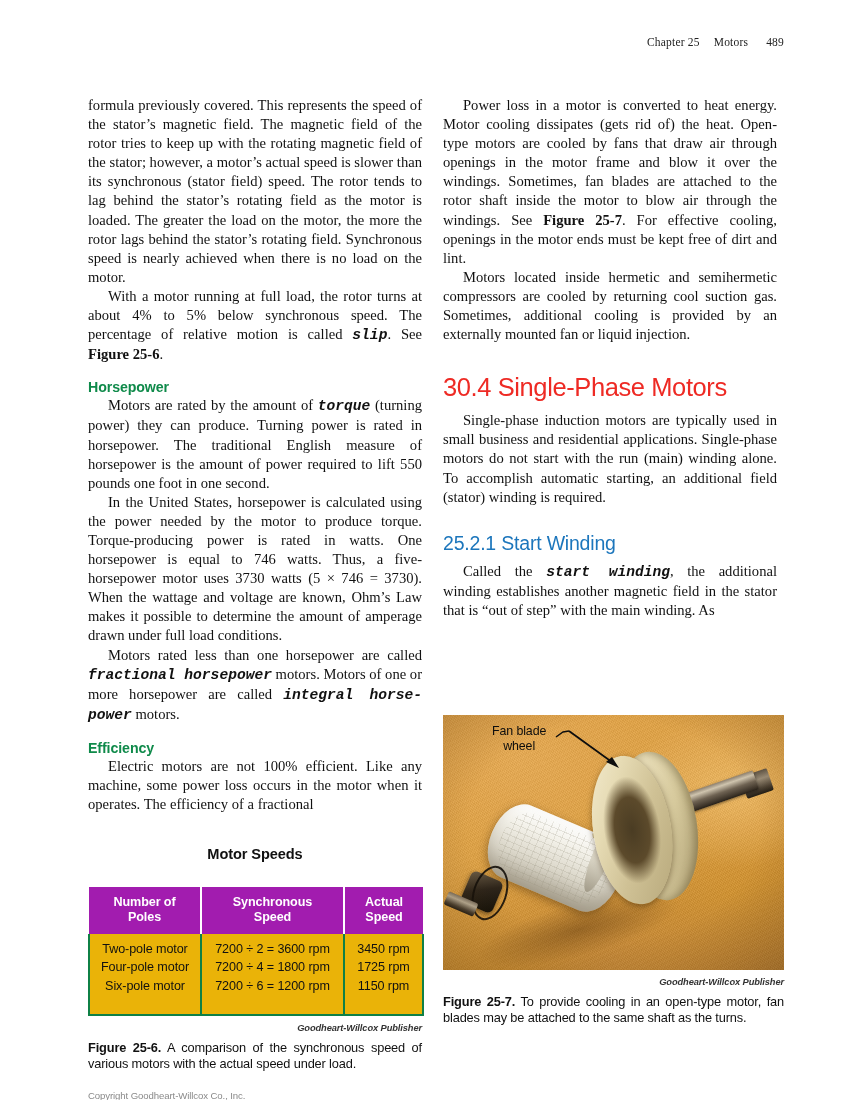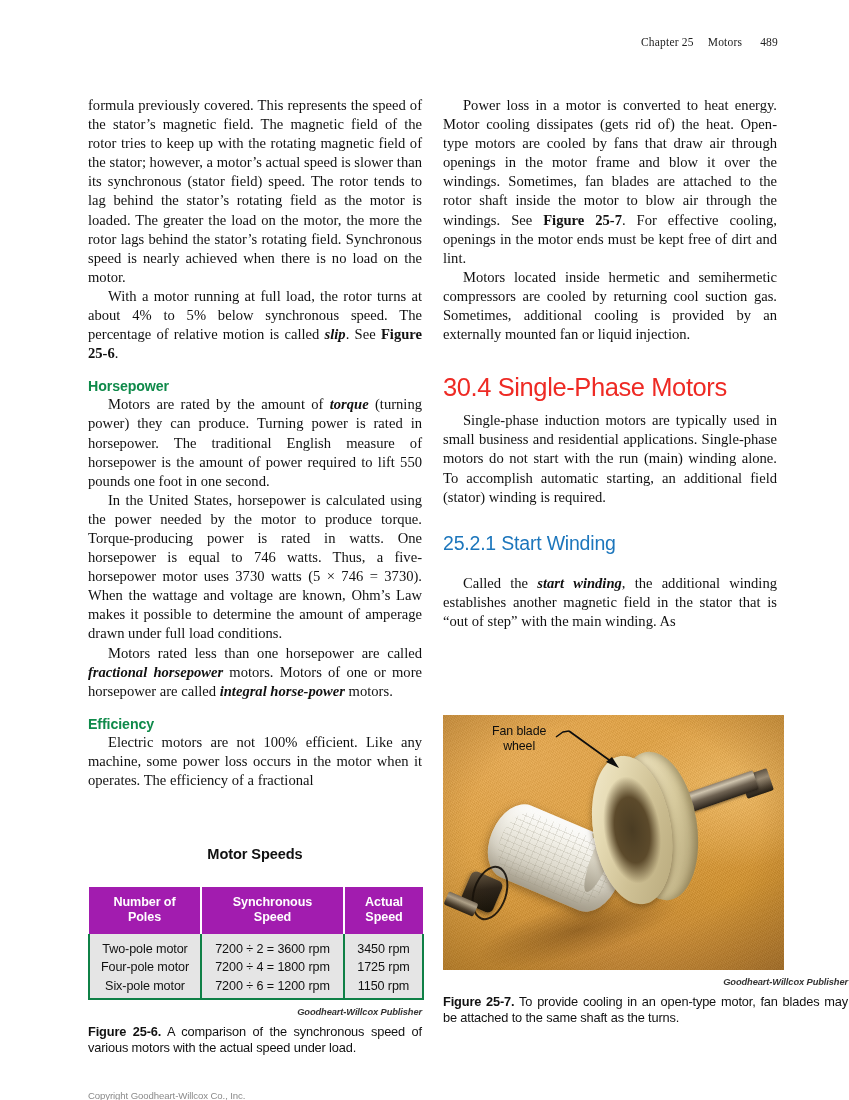--- a/index.html
+++ b/index.html
@@ -13,21 +13,21 @@
     position: relative;
     font-family: "Liberation Serif", serif;
     color: #1a1a1a;
     overflow: hidden;
   }
 
   
   .running-head {
     position: absolute;
     top: 36px;
-    right: 71px;
+    right: 65px;
     font-family: "Liberation Serif", serif;
     font-size: 11.5px;
     letter-spacing: 0.2px;
     color: #222;
     white-space: nowrap;
   }
   .running-head .rh-chapter { margin-right: 14px; }
   .running-head .rh-title { margin-right: 18px; }
   .running-head .rh-page { }
 
@@ -46,21 +46,21 @@
     font-size: 14.6px;
     line-height: 19.1px;
     text-align: justify;
     text-justify: inter-word;
     hyphens: manual;
     color: #111;
   }
   p.body.indent { text-indent: 20px; }
   p.body + p.body { margin-top: 0px; }
 
-  .it { font-style: italic; font-weight: bold; }
+  .it { font-style: italic; font-weight: bold; font-family: Liberation Mono, monospace; }
   .bd { font-weight: bold; }
 
   
   h3.sub-green {
     margin: 15px 0 1px 0;
     font-family: "Liberation Sans", sans-serif;
     font-size: 14.2px;
     font-weight: bold;
     color: #0f8a4a;
     letter-spacing: -0.1px;
@@ -68,21 +68,21 @@
   h1.sec-red {
     margin: 29px 0 10px 0;
     font-family: "Liberation Sans", sans-serif;
     font-size: 25.5px;
     font-weight: normal;
     color: #ee2a24;
     letter-spacing: -0.4px;
     line-height: 1.1;
   }
   h2.sub-blue {
-    margin: 26px 0 20px 0;
+    margin: 26px 0 8px 0;
     font-family: "Liberation Sans", sans-serif;
     font-size: 19.5px;
     font-weight: normal;
     color: #1c76bc;
     letter-spacing: -0.2px;
     line-height: 1.1;
   }
 
   
   .table-figure {
@@ -113,33 +113,33 @@
     font-weight: bold;
     line-height: 15px;
     padding: 8px 2px 9px 2px;
     text-align: center;
     vertical-align: middle;
     border-right: 2px solid #ffffff;
     letter-spacing: -0.1px;
   }
   table.speeds thead th:last-child { border-right: none; }
   table.speeds tbody td {
-    background: #e5e5e5;
+    background: #eab308;
     color: #111;
     font-size: 12.6px;
     line-height: 16.4px;
     padding: 1px 6px;
     text-align: center;
     border-right: 2px solid #0f8046;
     letter-spacing: -0.1px;
     white-space: nowrap;
   }
   table.speeds tbody td:last-child { border-right: none; }
   table.speeds tbody tr:first-child td { padding-top: 7px; }
-  table.speeds tbody tr:last-child td { padding-bottom: 4px; }
+  table.speeds tbody tr:last-child td { padding-bottom: 20px; }
   table.speeds tbody { border-left: 2px solid #0f8046; border-right: 2px solid #0f8046; border-bottom: 2px solid #0f8046;}
   .c-poles   { width: 112px; }
   .c-sync    { width: 143px; }
   .c-actual  { width: 79px; }
 
   .credit {
     font-family: "Liberation Sans", sans-serif;
     font-size: 9.3px;
     font-style: italic;
     font-weight: bold;
@@ -168,21 +168,21 @@
     color: #8a8a8a;
     letter-spacing: -0.1px;
     margin-top: 26px;
   }
 
   
   .photo-figure {
     position: absolute;
     left: 443px;
     top: 715px;
-    width: 405px;
+    width: 341px;
   }
   .photo {
     position: relative;
     width: 341px;
     height: 255px;
     overflow: hidden;
     background:
       radial-gradient(ellipse 60% 55% at 22% 18%, #e8ab52 0%, rgba(232,171,82,0) 62%),
       radial-gradient(ellipse 55% 50% at 85% 30%, #efb861 0%, rgba(239,184,97,0) 60%),
       radial-gradient(ellipse 70% 60% at 50% 95%, #c98a36 0%, rgba(201,138,54,0) 65%),

